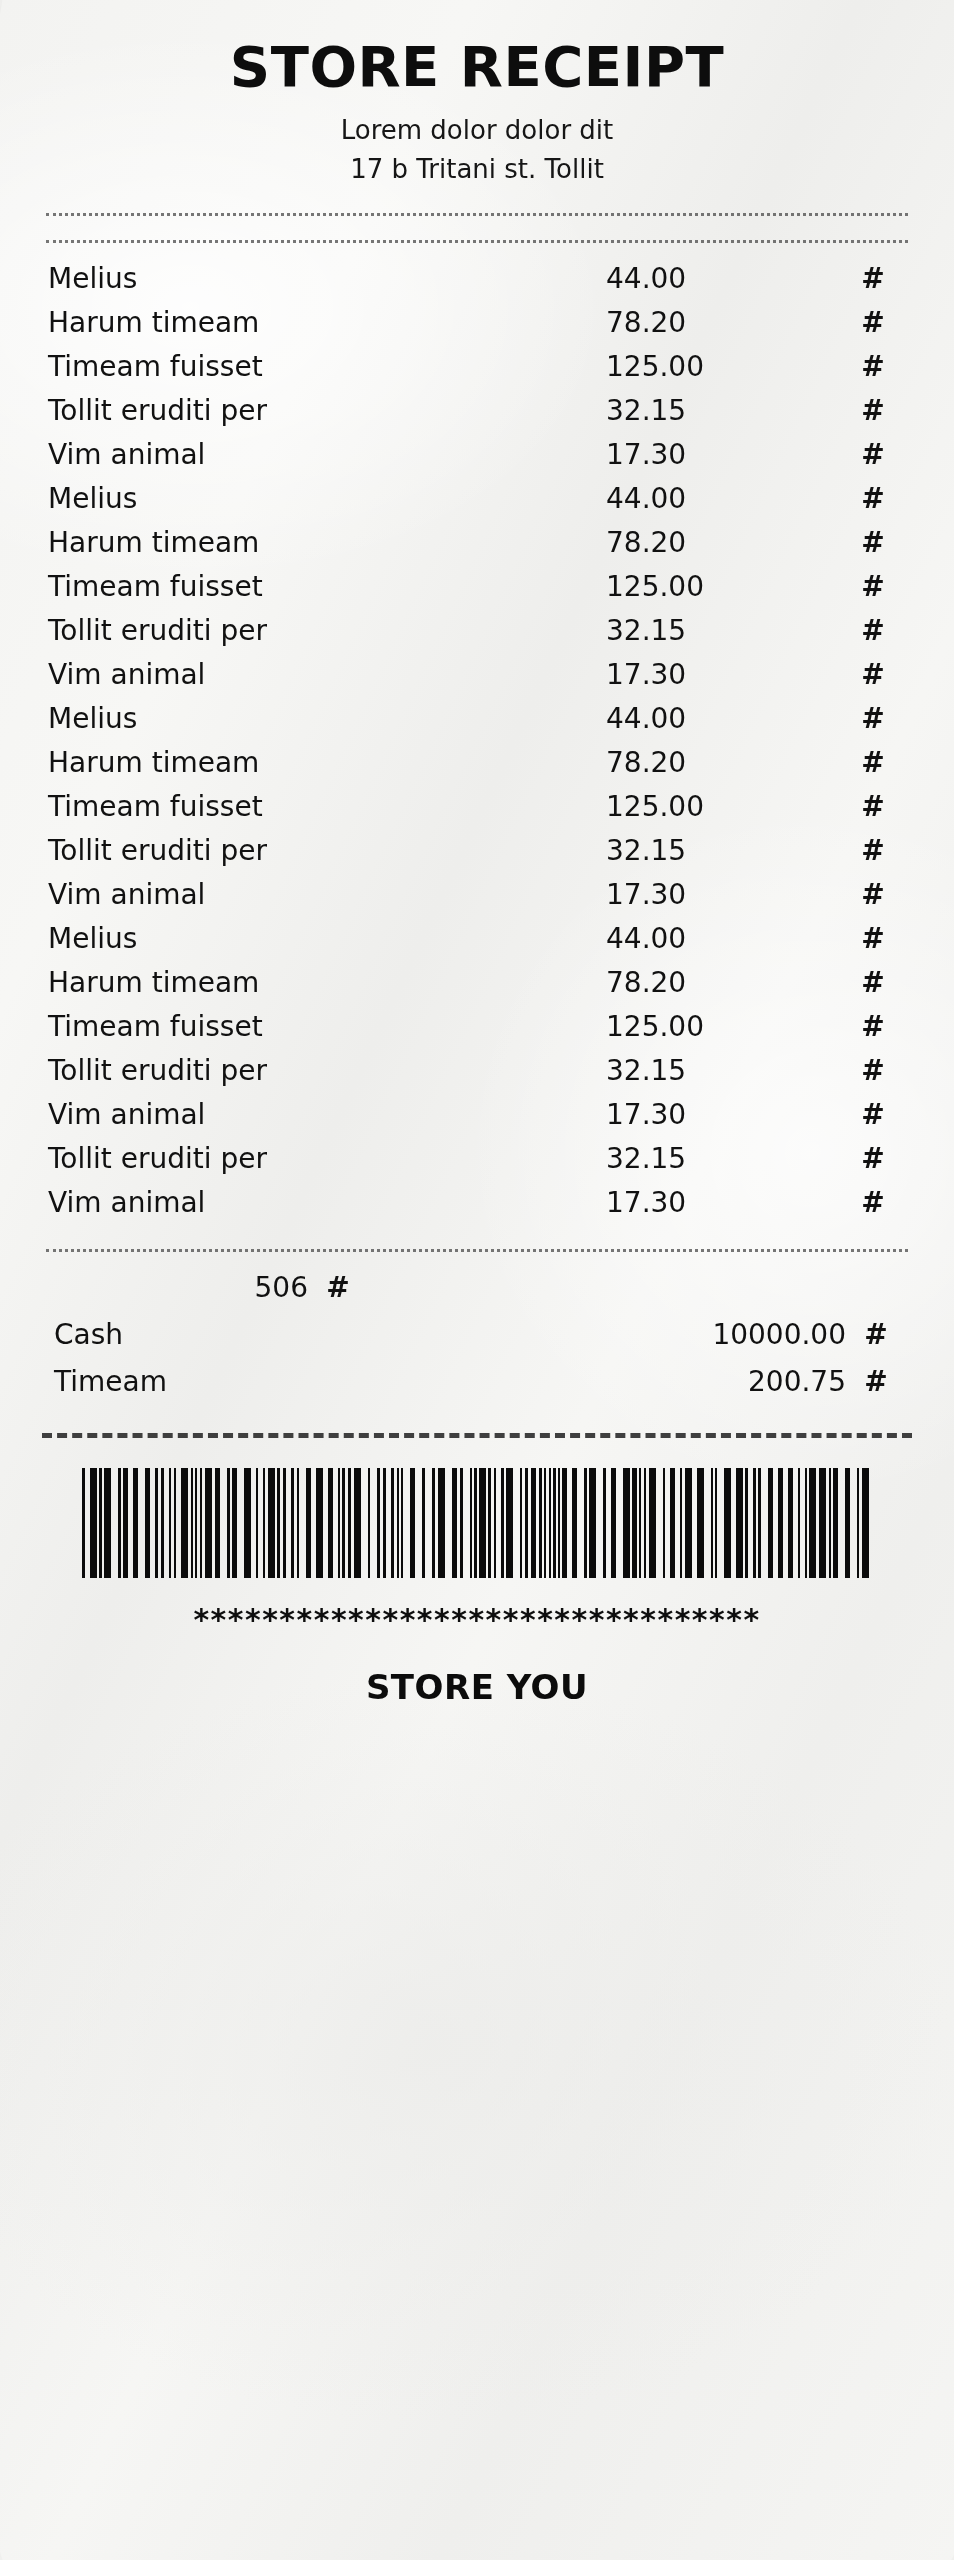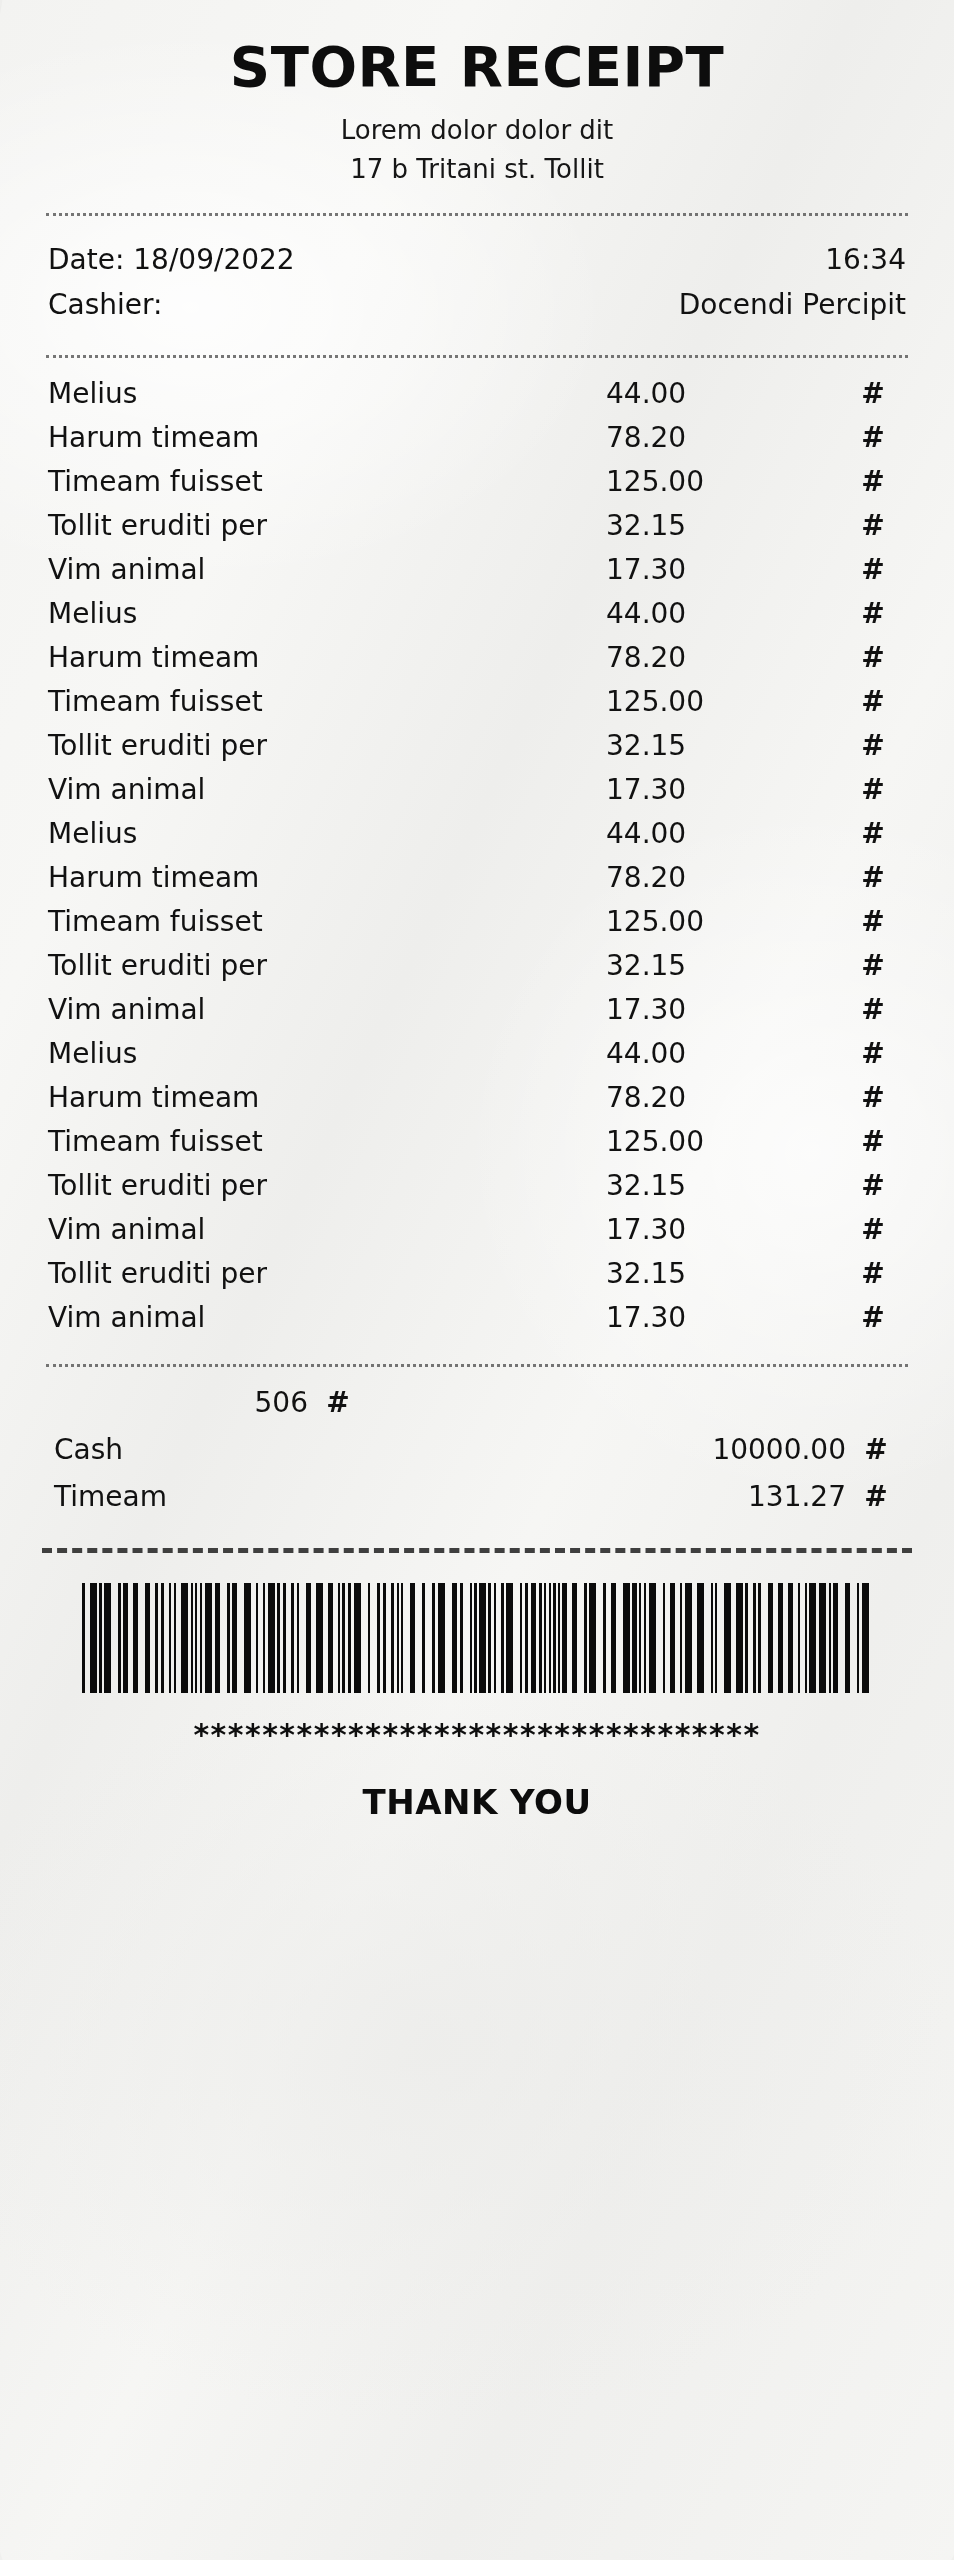--- a/index.html
+++ b/index.html
@@ -162,30 +162,20 @@
 <div class="receipt">
   <div class="inner">
 
     <div class="title">STORE RECEIPT</div>
 
     <div class="subtitle">Lorem dolor dolor dit</div>
     <div class="subtitle">17 b Tritani st. Tollit</div>
 
     <div class="dotrule"></div>
 
-    <div class="meta">
-      <div class="meta-row">
-        <span class="label">Date: 18/09/2022</span>
-        <span class="value">16:34</span>
-      </div>
-      <div class="meta-row">
-        <span class="label">Cashier:</span>
-        <span class="value">Docendi Percipit</span>
-      </div>
-    </div>
 
     <div class="dotrule"></div>
 
     <div class="items" id="items-list">
         <div class="item-row">
           <span class="item-name">Melius</span>
           <span class="item-price">44.00</span>
           <span class="item-hash">#</span>
         </div>
         <div class="item-row">
@@ -302,21 +292,21 @@
           <span class="total-value">506</span>
           <span class="total-hash">#</span>
         </div>
         <div class="total-row">
           <span class="total-label">Cash</span>
           <span class="total-value">10000.00</span>
           <span class="total-hash">#</span>
         </div>
         <div class="total-row">
           <span class="total-label">Timeam</span>
-          <span class="total-value">131.27</span>
+          <span class="total-value">200.75</span>
           <span class="total-hash">#</span>
         </div>
       </div>
 
     <div class="dashrule"></div>
 
     <div class="barcode-wrap">
       <div class="barcode" id="barcode">
           <span style="width: 3px; background: rgb(11, 11, 11);"></span>
           <span style="width: 5px; background: transparent;"></span>
@@ -510,16 +500,16 @@
           <span style="width: 7px; background: transparent;"></span>
           <span style="width: 2px; background: rgb(11, 11, 11);"></span>
           <span style="width: 3px; background: transparent;"></span>
           <span style="width: 7px; background: rgb(11, 11, 11);"></span>
         </div>
     </div>
 
 
     <div class="stars">*********************************</div>
 
-    <div class="thanks">THANK YOU</div>
+    <div class="thanks">STORE YOU</div>
 
   </div>
 </div>
 
 </body></html>

